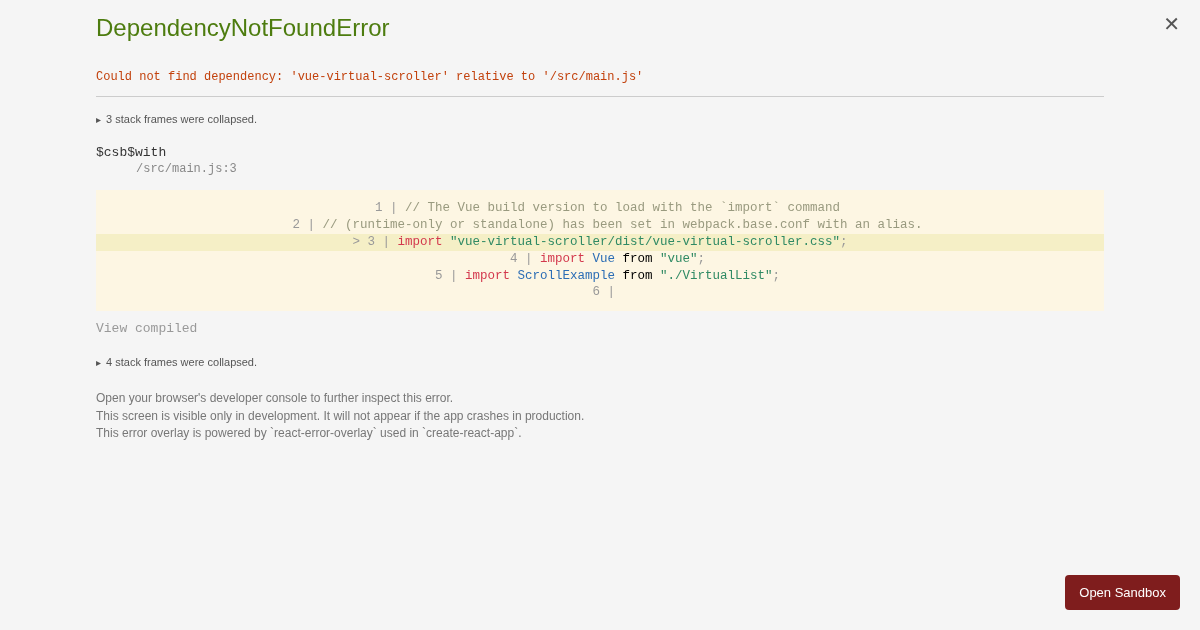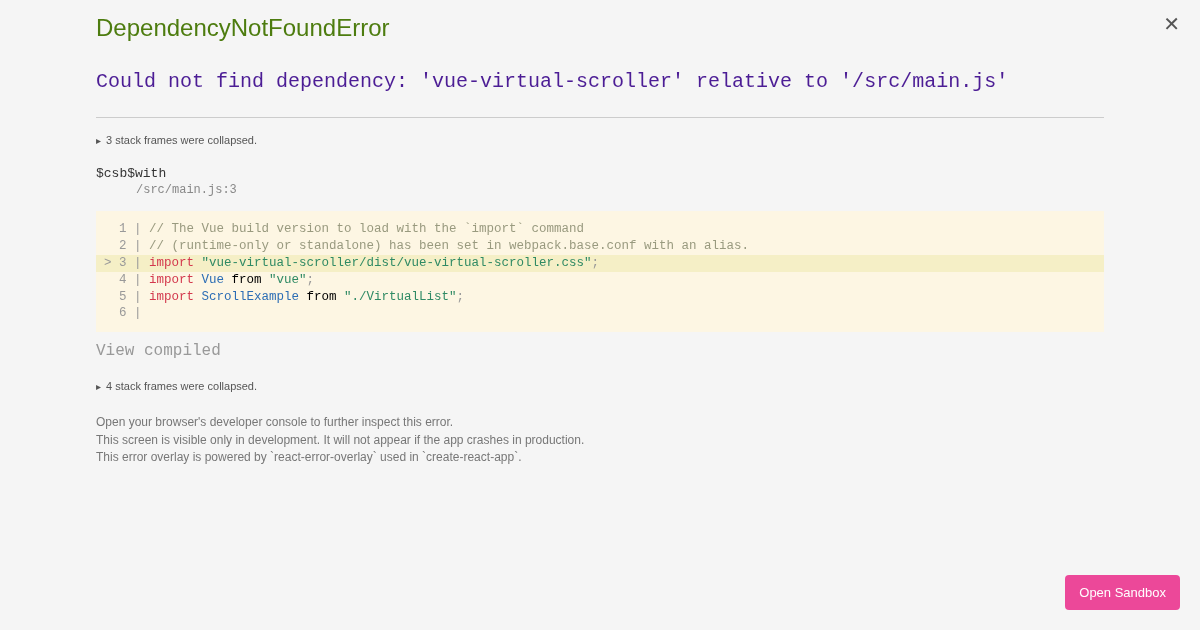--- a/index.html
+++ b/index.html
@@ -35,23 +35,23 @@
       font-size: 20px;
       color: #555;
       cursor: pointer;
       background: none;
       border: none;
       font-family: Arial, sans-serif;
       line-height: 1;
     }
     .error-message {
       font-family: "Courier New", Consolas, Menlo, monospace;
-      font-size: 20px;
-      color: #4c1d95;
-      margin-bottom: 24px;
+      font-size: 12px;
+      color: #c2410c;
+      margin-bottom: 12px;
     }
     .hr {
       border: none;
       border-top: 1px solid #ccc;
       margin-bottom: 16px;
     }
     .collapsed {
       font-family: Liberation Sans, sans-serif;
       font-size: 11px;
       color: #555;
@@ -80,52 +80,53 @@
       background: #fdf6e3;
       padding: 10px 0;
       font-family: "Courier New", Consolas, Menlo, monospace;
       font-size: 12.5px;
       line-height: 1.35;
       white-space: pre;
       overflow-x: auto;
     }
     .code-line {
       padding: 0 8px;
+      text-align: center;
     }
     .code-line.highlight {
       background: #f5efc6;
     }
     .gutter {
       color: #999;
       display: inline-block;
     }
     .comment { color: #999a7f; }
     .kw { color: #d3384d; }
     .str { color: #2f8a64; }
     .ident { color: #2b6db5; }
     .punct { color: #999; }
     .view-compiled {
       font-family: "Courier New", Consolas, Menlo, monospace;
-      font-size: 16px;
+      font-size: 13px;
       color: #999;
       margin-top: 10px;
       margin-bottom: 20px;
       cursor: pointer;
     }
     .footer-notes {
       font-size: 12px;
       color: #777;
       line-height: 1.45;
       margin-top: 22px;
     }
     .open-sandbox {
       position: absolute;
       bottom: 20px;
       right: 20px;
-      background: #ec4899;
+      background: #7f1d1d;
       color: #fff;
       border: none;
       padding: 10px 14px;
       font-size: 13px;
       border-radius: 4px;
       cursor: pointer;
     }
   </style>
 </head>
 <body>

